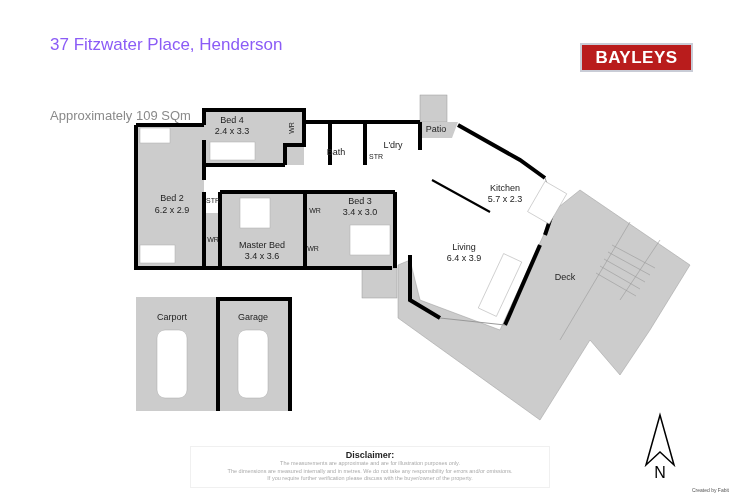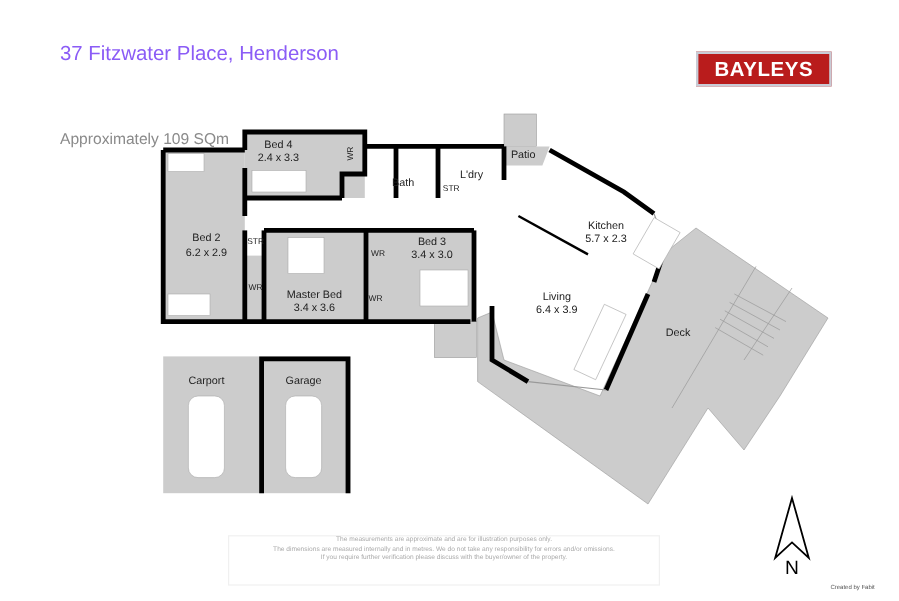--- a/index.html
+++ b/index.html
@@ -125,18 +125,19 @@
   <text class="lbl-s" x="313" y="251">WR</text>
   <text class="lbl-s" x="376" y="159">STR</text>
 
   <g>
     <polygon points="660,415 646,465 660,452 674,465" fill="none" stroke="#000" stroke-width="1.5"></polygon>
     <text x="660" y="478" text-anchor="middle" font-family="Liberation Sans, sans-serif" font-size="16" fill="#000">N</text>
   </g>
 </svg>
 
 <div class="disc">
+  <div class="disc-title">Disclaimer:</div>
   <div class="disc-line">The measurements are approximate and are for illustration purposes only.</div>
   <div class="disc-line">The dimensions are measured internally and in metres. We do not take any responsibility for errors and/or omissions.</div>
   <div class="disc-line">If you require further verification please discuss with the buyer/owner of the property.</div>
 </div>
 
 <div class="credit">Created by Fabit</div>
 
 </body></html>

